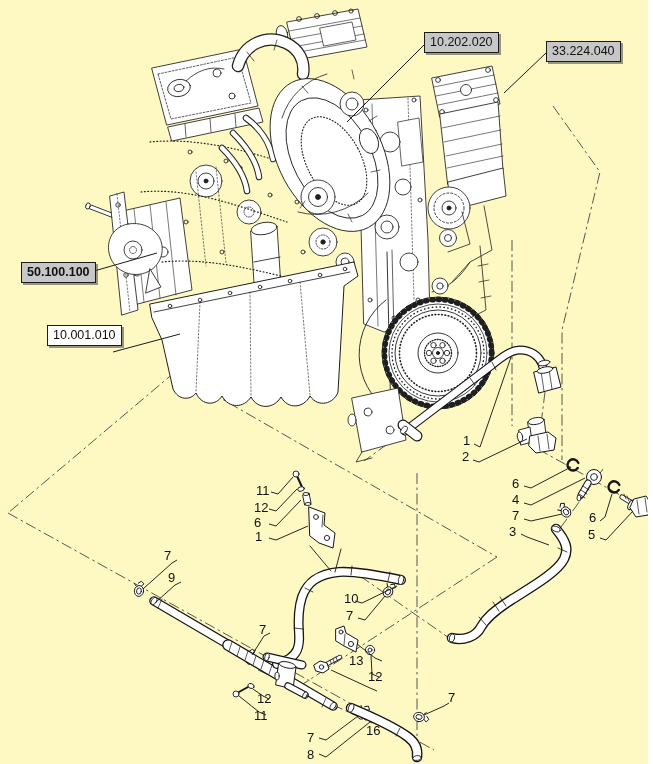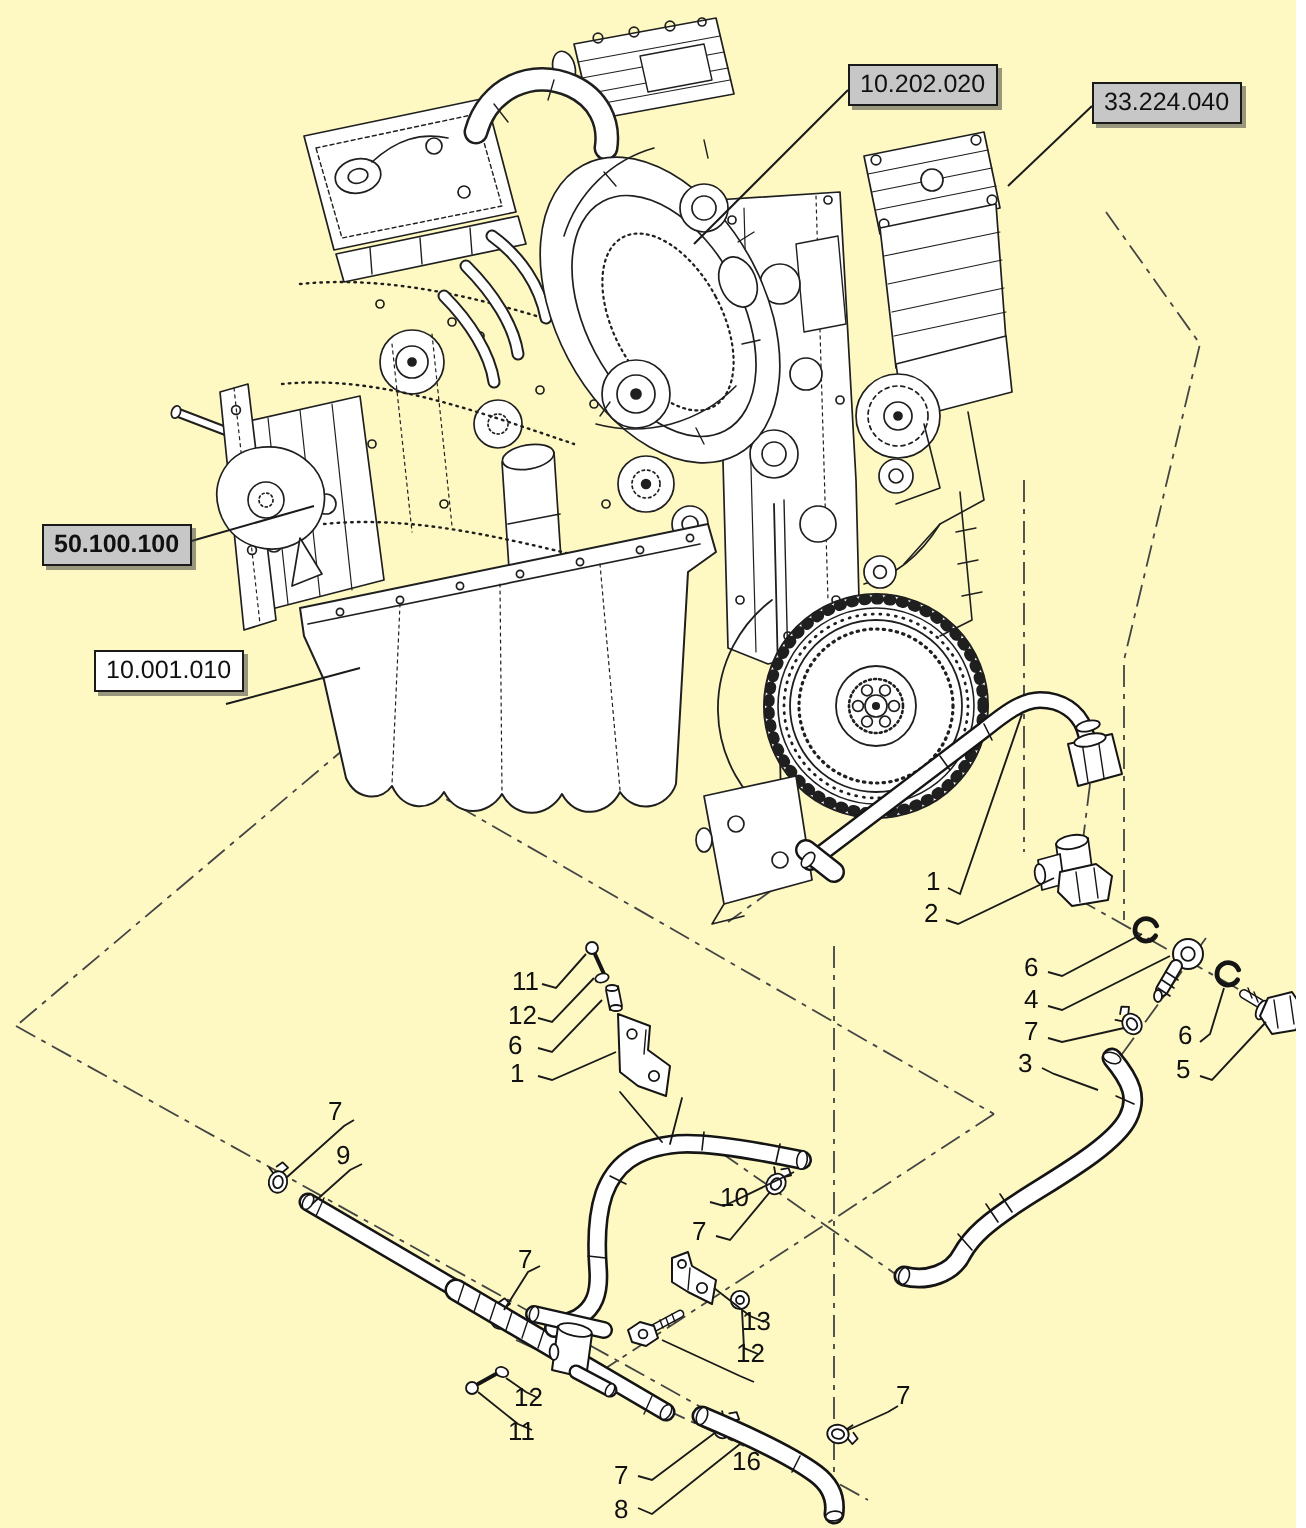--- a/index.html
+++ b/index.html
@@ -431,23 +431,23 @@
   <div class="pl" style="left:509px;top:525px;">3</div>
   <div class="pl" style="left:589px;top:511px;">6</div>
   <div class="pl" style="left:588px;top:528px;">5</div>
   <div class="pl" style="left:256px;top:484px;">11</div>
   <div class="pl" style="left:254px;top:501px;">12</div>
   <div class="pl" style="left:254px;top:516px;">6</div>
   <div class="pl" style="left:255px;top:530px;">1</div>
   <div class="pl" style="left:164px;top:549px;">7</div>
   <div class="pl" style="left:168px;top:571px;">9</div>
   <div class="pl" style="left:259px;top:623px;">7</div>
-  <div class="pl" style="left:360px;top:592px;">10</div>
+  <div class="pl" style="left:344px;top:592px;">10</div>
   <div class="pl" style="left:346px;top:609px;">7</div>
-  <div class="pl" style="left:371px;top:654px;">13</div>
+  <div class="pl" style="left:349px;top:654px;">13</div>
   <div class="pl" style="left:368px;top:670px;">12</div>
   <div class="pl" style="left:366px;top:684px;margin-top:40px;">16</div>
   <div class="pl" style="left:257px;top:692px;">12</div>
   <div class="pl" style="left:254px;top:709px;">11</div>
   <div class="pl" style="left:307px;top:731px;">7</div>
   <div class="pl" style="left:307px;top:748px;">8</div>
   <div class="pl" style="left:448px;top:691px;">7</div>
 </div>
 
 </body></html>

